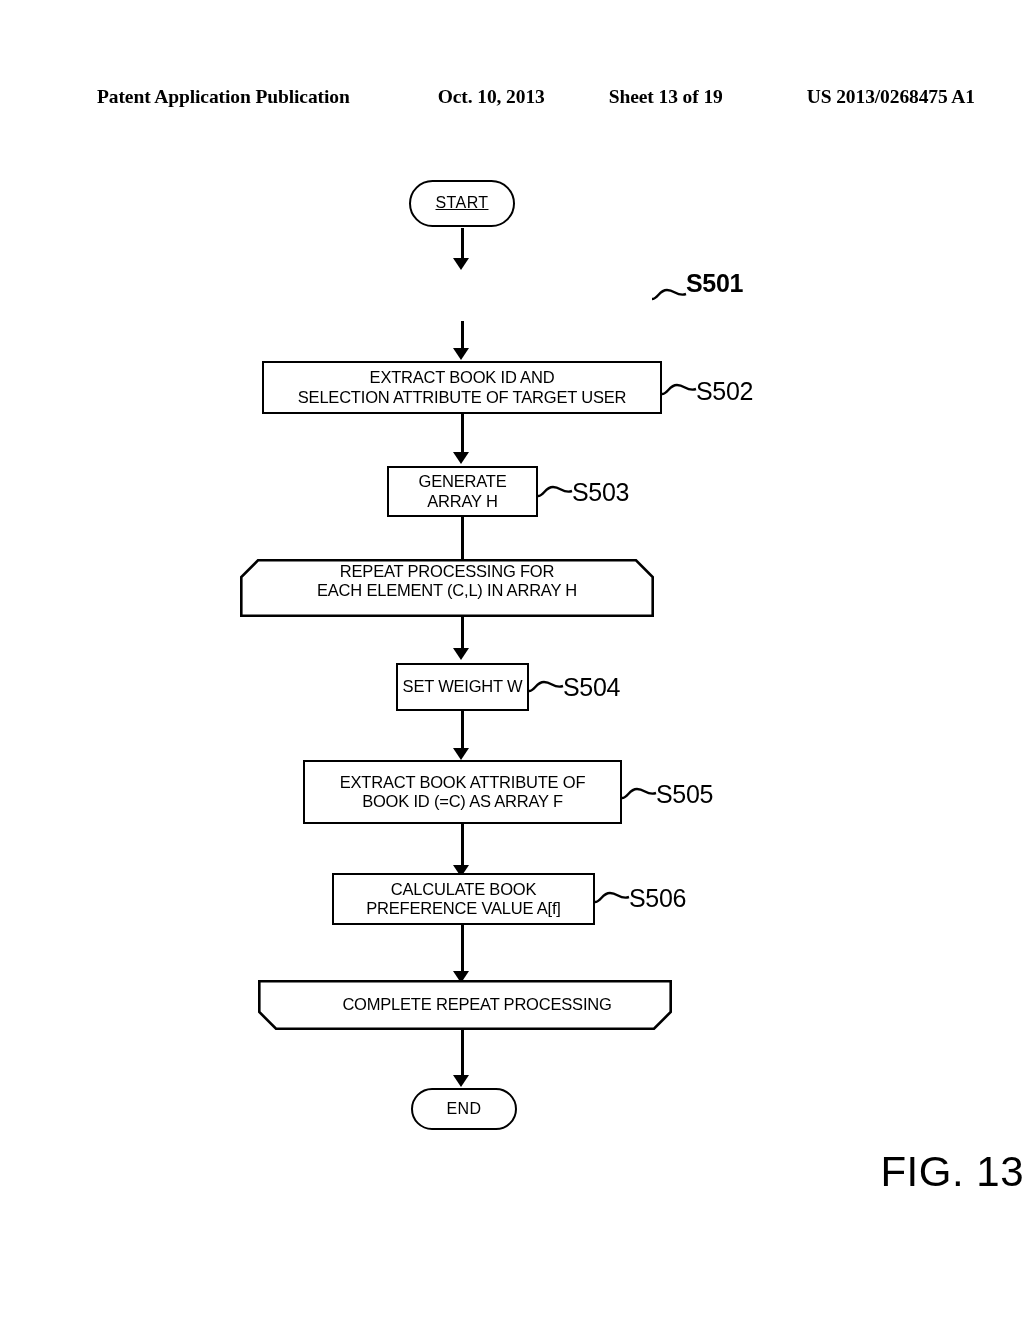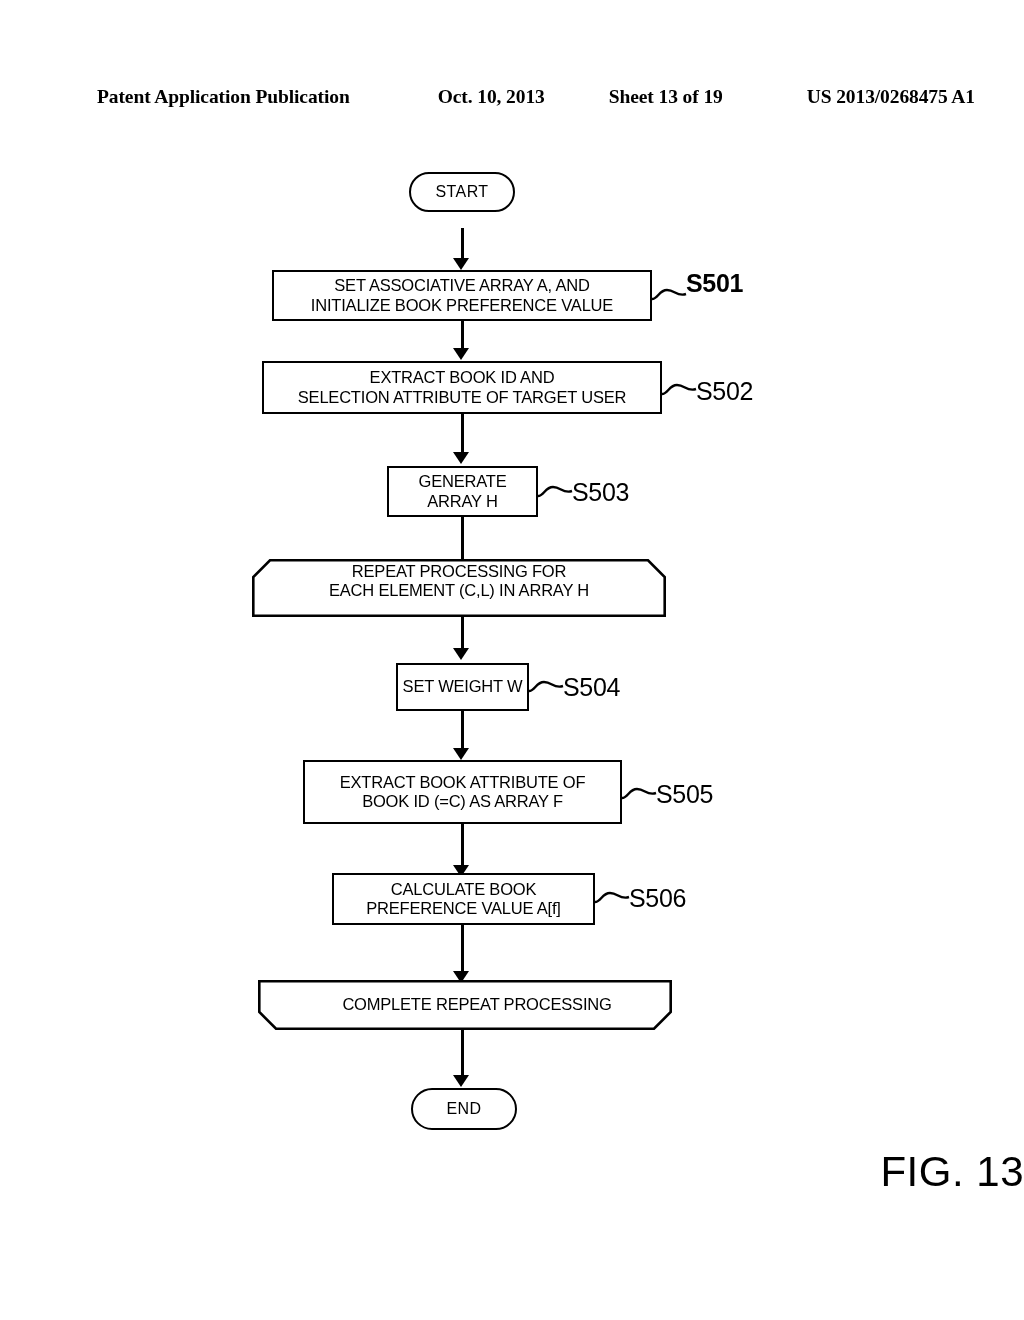--- a/index.html
+++ b/index.html
@@ -135,33 +135,27 @@
   <span class="gap-lg"></span>
   <span class="seg">Oct. 10, 2013</span>
   <span class="gap-md"></span>
   <span class="seg">Sheet 13 of 19</span>
   <span class="gap-xl"></span>
   <span class="seg">US 2013/0268475 A1</span>
 </div>
 
 <div id="figure">
 
-  <div class="node terminal" style="left:409px; top:172px; width:106px; height:40px;">
+  <div class="node terminal" style="left:409px; top:180px; width:106px; height:47px;text-decoration:underline;">
     <span class="lbl">START</span>
   </div>
 
   <div class="conn" style="left:461px; top:228px; height:32px;"></div>
   <div class="arrowhead" style="left:453px; top:258px;"></div>
 
-  <div class="node rect" style="left:272px; top:270px; width:380px; height:51px;">
-    <span>
-      <span class="lbl">SET ASSOCIATIVE ARRAY A, AND</span>
-      <span class="lbl">INITIALIZE BOOK PREFERENCE VALUE</span>
-    </span>
-  </div>
   <svg class="squiggle" style="left:652px; top:286px;" width="40" height="18" viewBox="0 0 40 18">
     <path d="M0,13 C6,13 7,4 15,4 C23,4 25,11 34,8" fill="none" stroke="#000" stroke-width="2.4"></path>
   </svg>
   <div class="step-ref" style="left:686px; top:269px;font-weight:bold;">S501</div>
 
   <div class="conn" style="left:461px; top:321px; height:28px;"></div>
   <div class="arrowhead" style="left:453px; top:348px;"></div>
 
   <div class="node rect" style="left:262px; top:361px; width:400px; height:53px;">
     <span>
@@ -183,21 +177,21 @@
       <span class="lbl">ARRAY H</span>
     </span>
   </div>
   <svg class="squiggle" style="left:538px; top:483px;" width="40" height="18" viewBox="0 0 40 18">
     <path d="M0,13 C6,13 7,4 15,4 C23,4 25,11 34,8" fill="none" stroke="#000" stroke-width="2.4"></path>
   </svg>
   <div class="step-ref" style="left:572px; top:478px;">S503</div>
 
   <div class="conn" style="left:461px; top:517px; height:45px;"></div>
 
-  <div class="node loop" style="left:252px; top:559px; width:414px; height:44px;">
+  <div class="node loop" style="left:240px; top:559px; width:414px; height:44px;">
     <svg class="loop-svg" width="414" height="58" viewBox="0 0 414 58" preserveAspectRatio="none">
       <path d="M1.3,56.7 L1.3,18 L18,1.3 L396,1.3 L412.7,18 L412.7,56.7 Z" fill="#ffffff" stroke="#000000" stroke-width="2.6"></path>
     </svg>
     <span style="position:relative;">
       <span class="lbl">REPEAT PROCESSING FOR</span>
       <span class="lbl">EACH ELEMENT (C,L) IN ARRAY H</span>
     </span>
   </div>
 
   <div class="conn" style="left:461px; top:617px; height:32px;"></div>

